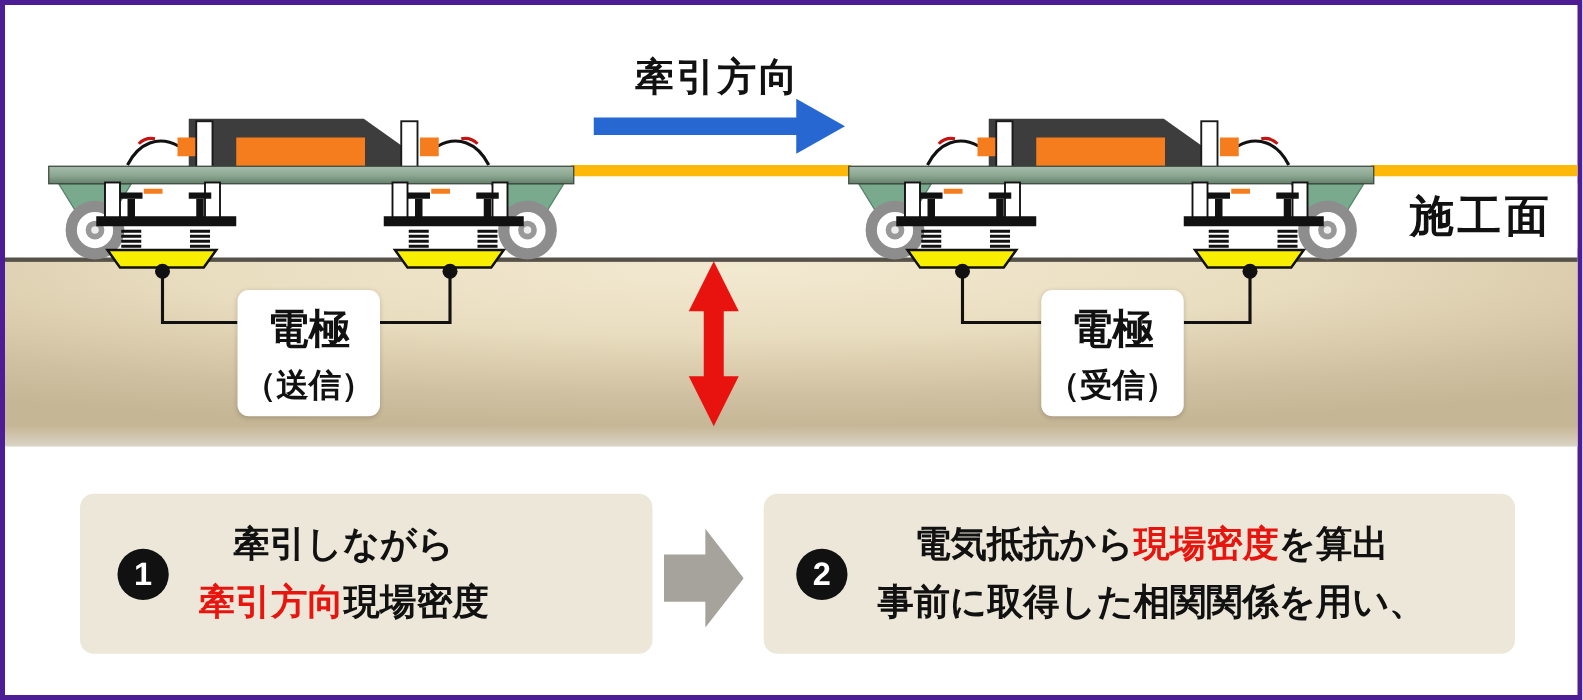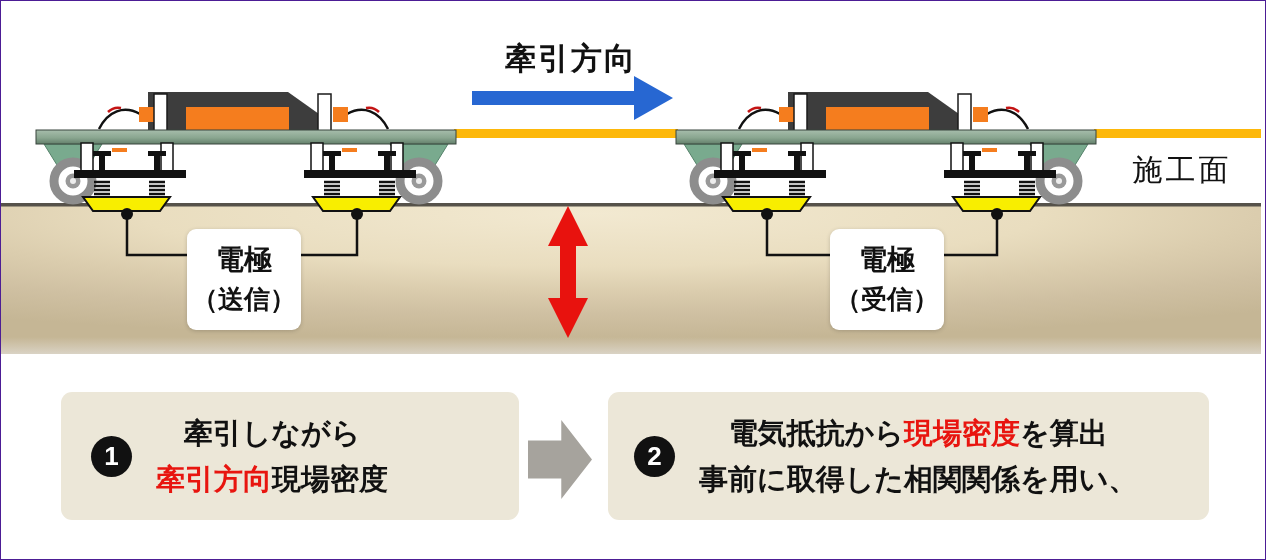--- a/index.html
+++ b/index.html
@@ -1,40 +1,40 @@
 <!DOCTYPE html>
 <html><head>
 <meta charset="utf-8">
 <style>
   html,body{margin:0;padding:0;background:#fff;}
   .frame{
     position:relative;width:1266px;height:560px;
-    box-sizing:border-box;border:1px solid #4c1d95;background:#ffffff;
+    box-sizing:border-box;border:4px solid #4c1d95;background:#ffffff;
     font-family:"Liberation Sans","DejaVu Sans",sans-serif;overflow:hidden;
   }
   .abs{position:absolute;}
   svg{display:block;}
   
   .tow-label{
     left:455px;top:37px;width:230px;text-align:center;
     font-size:31px;font-weight:800;color:#111;letter-spacing:2px;z-index:5;
   }
   .surface-box{
     left:1104px;top:140px;width:154px;height:58px;background:#fff;border-radius:4px;
     display:flex;align-items:center;justify-content:center;z-index:5;
   }
-  .surface-box span{font-size:30px;font-weight:400;color:#111;letter-spacing:3px;}
+  .surface-box span{font-size:35px;font-weight:700;color:#111;letter-spacing:3px;}
   .electrode-box{
     width:114px;height:101px;background:#fff;border-radius:9px;
     box-shadow:0 1px 4px rgba(0,0,0,.18);
     display:flex;flex-direction:column;align-items:center;justify-content:center;
     z-index:5;line-height:1.55;white-space:nowrap;
   }
-  .electrode-box .l1{font-size:28px;font-weight:800;color:#111;}
-  .electrode-box .l2{font-size:26px;font-weight:800;color:#111;font-family:Liberation Mono, monospace;}
+  .electrode-box .l1{font-size:33px;font-weight:800;color:#111;}
+  .electrode-box .l2{font-size:26px;font-weight:800;color:#111;}
   .electrode-tx{left:186px;top:228px;}
   .electrode-rx{left:829px;top:228px;}
   .depth-label{
     left:586px;top:254px;font-size:31px;font-weight:800;color:#111;
     letter-spacing:2px;z-index:5;
   }
   
   .step-box{
     top:391px;height:128px;background:#ece7d8;border-radius:11px;
     display:flex;align-items:center;gap:24px;box-sizing:border-box;z-index:5;

